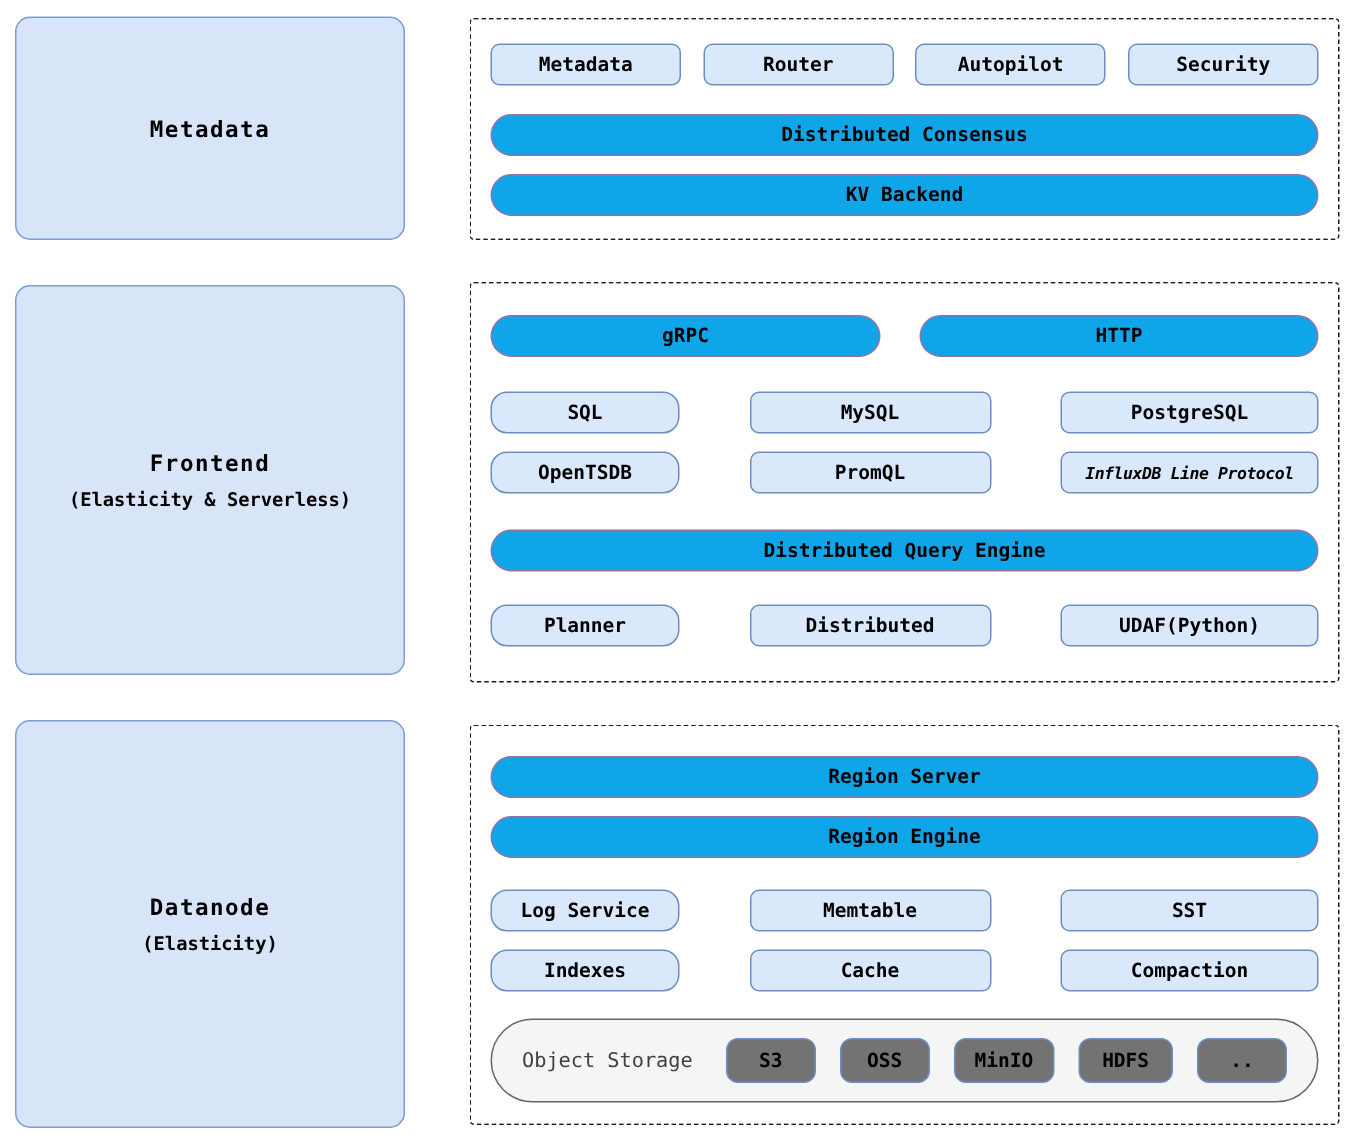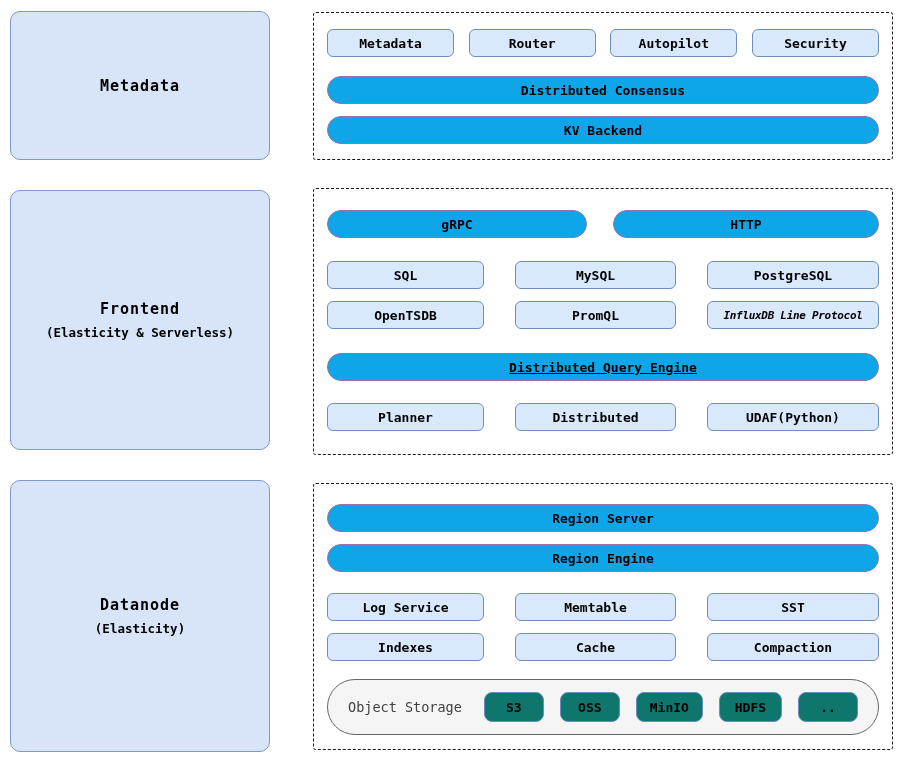--- a/index.html
+++ b/index.html
@@ -56,21 +56,21 @@
     border: 1px solid #6c8ebf;
     border-radius: 6px;
     display: flex;
     align-items: center;
     justify-content: center;
     font-weight: bold;
     font-size: 13px;
     white-space: nowrap;
   }
   .w4  { width: 127px; }   
-  .c1  { width: 157px; }
+  .c1  { width: 126px; border-radius: 11px; }
   .c2  { width: 161px; }
   .c3  { width: 172px; }
   .tight { font-size: 11px; letter-spacing: -0.3px; font-style: italic; }
 
   
   .pill {
     height: 28px;
     background: #0ea5e9;
     border: 1px solid #9673a6;
     border-radius: 14px;
@@ -87,21 +87,21 @@
 
   
   .mt12 { margin-top: 12px; }
   .mt16 { margin-top: 16px; }
   .mt18 { margin-top: 18px; }
   .mt19 { margin-top: 19px; }
   .mt20 { margin-top: 20px; }
   .mt21 { margin-top: 21px; }
   .mt22 { margin-top: 22px; }
   .mt23 { margin-top: 23px; }
-  .mt24 { margin-top: 24px; text-decoration: underline; }
+  .mt24 { margin-top: 24px; }
 
   
   .storage {
     height: 56px;
     background: #f5f5f5;
     border: 1px solid #666666;
     border-radius: 28px;
     display: flex;
     align-items: center;
     padding: 0 20px;
@@ -109,21 +109,21 @@
   .storage-label {
     font-size: 13.5px;
     color: #404040;
     margin-right: 22px;
     white-space: nowrap;
   }
   .snode {
     height: 30px;
     min-width: 60px;
     padding: 0 23px;
-    background: #0f766e;
+    background: #737373;
     border: 1px solid #6c8ebf;
     border-radius: 8px;
     display: flex;
     align-items: center;
     justify-content: center;
     font-weight: bold;
     font-size: 13px;
     margin-right: 16px;
     white-space: nowrap;
   }

